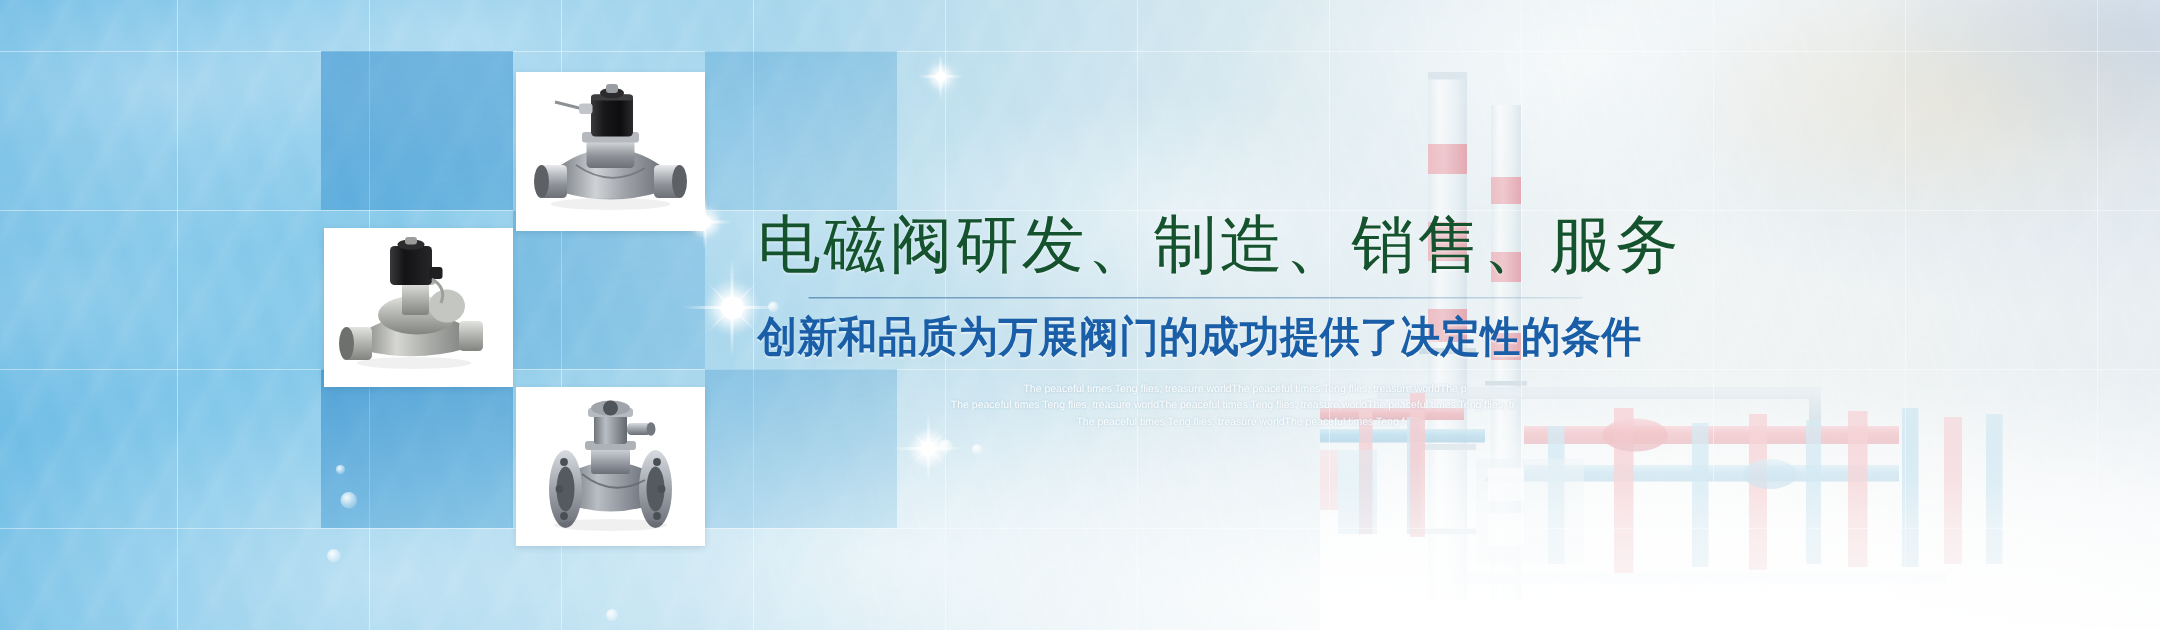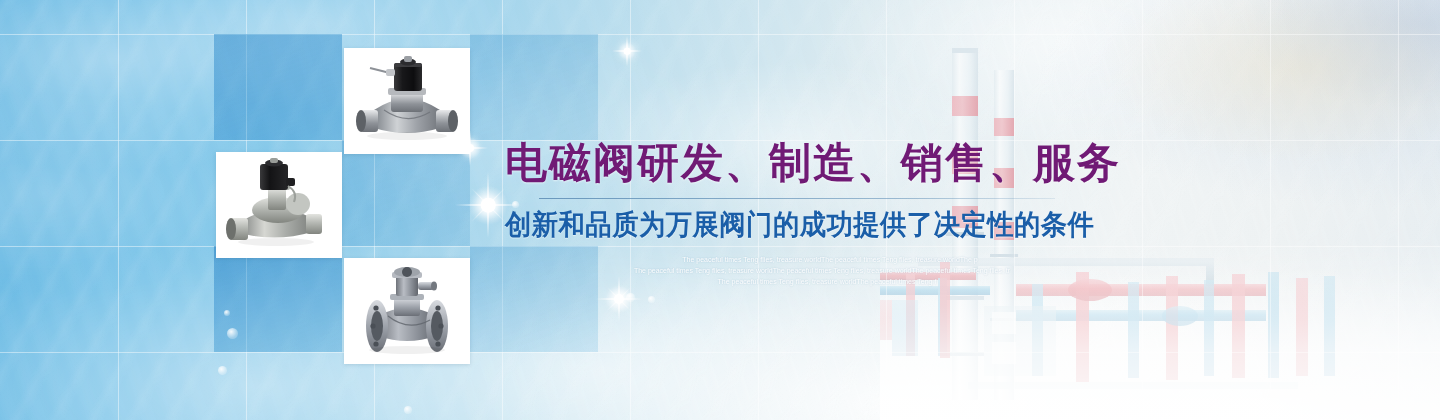--- a/index.html
+++ b/index.html
@@ -139,22 +139,22 @@
     background:radial-gradient(circle at 38% 34%, rgba(255,255,255,.92), rgba(255,255,255,.34) 58%, rgba(255,255,255,.08) 100%);
     pointer-events:none;
   }
 
   
   .copy{ position:absolute; left:505px; top:140px; width:640px; }
 
   .headline{
     font-size:42px;
     line-height:1.1;
-    font-weight:700;
-    color:#701a75;
+    font-weight:400;
+    color:#14532d;
     letter-spacing:2px;
     white-space:nowrap;
     text-shadow:0 1px 2px rgba(255,255,255,.55);
   }
 
   .rule{
     margin:12px 0 10px 34px;
     width:516px; height:1px;
     background:linear-gradient(to right, rgba(92,140,180,.85), rgba(92,140,180,.55) 70%, rgba(92,140,180,.15));
   }

